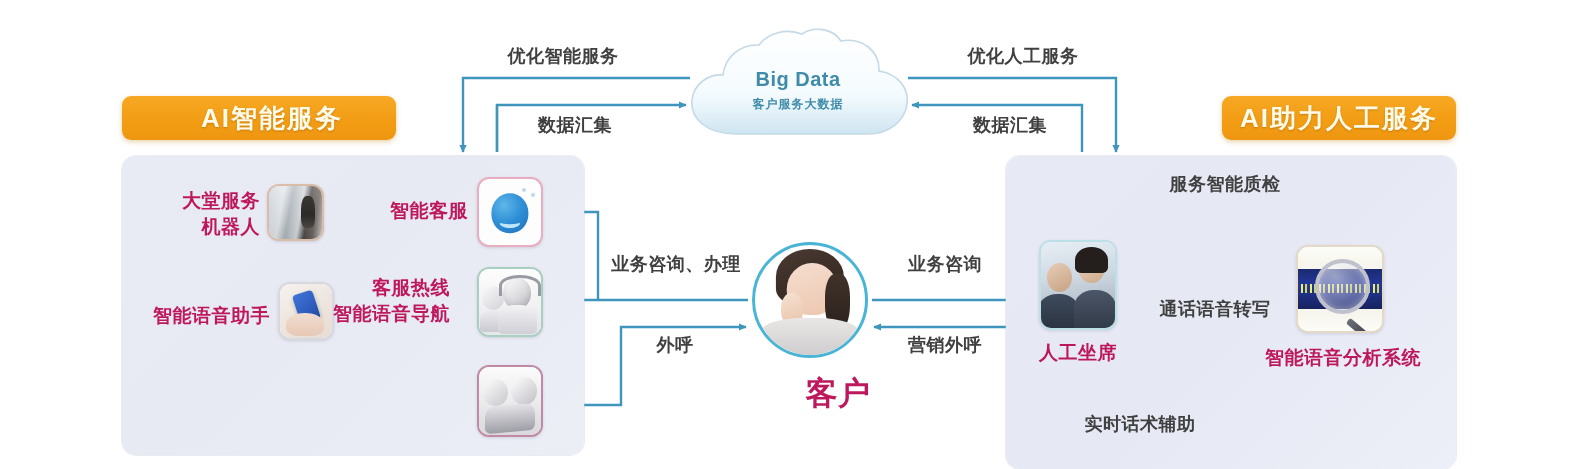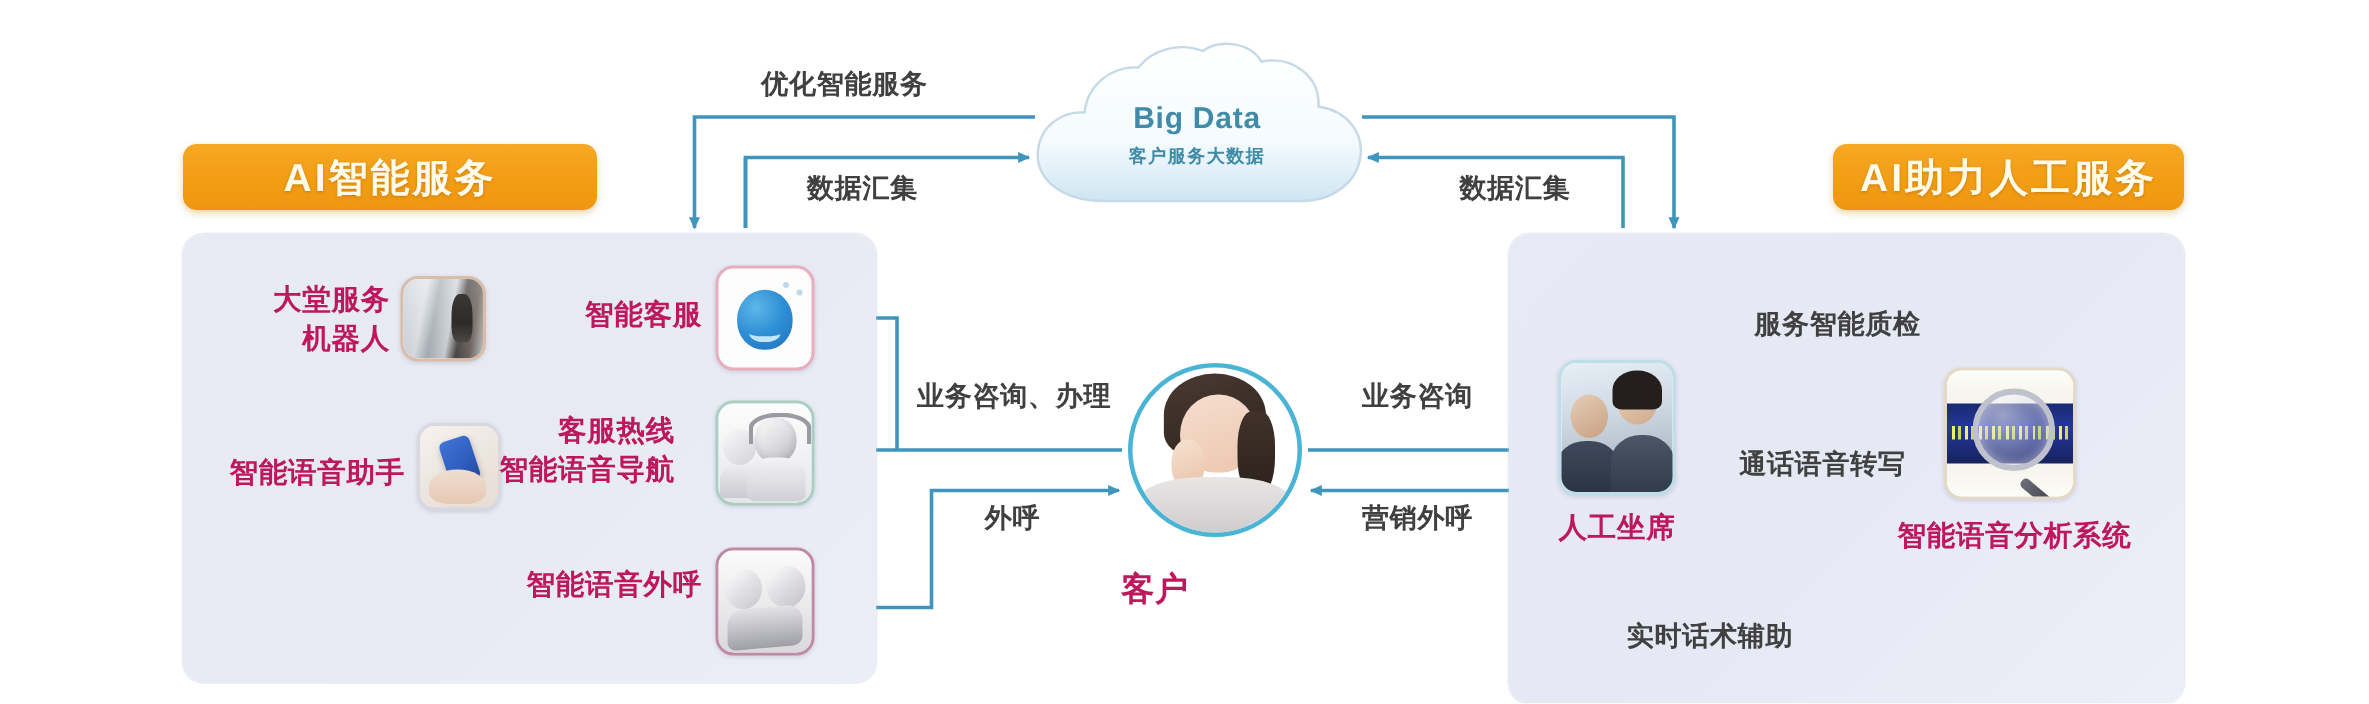--- a/index.html
+++ b/index.html
@@ -33,21 +33,21 @@
     border-radius:9px;
     background:linear-gradient(180deg,#f7a824 0%,#f29d14 55%,#ef9610 100%);
     display:flex;align-items:center;justify-content:center;
     color:#fffbe8;
     font-size:26px;
     font-weight:bold;
     letter-spacing:2px;
     text-shadow:0 1px 2px rgba(150,85,0,.45);
     box-shadow:0 2px 5px rgba(190,130,20,.35);
   }
-  #badge-left{left:122px;top:96px;width:276px;}
+  #badge-left{left:122px;top:96px;width:248px;padding-left:26px;}
   #badge-right{left:1222px;top:96px;width:234px;}
 
   
   #cloud-wrap{left:676px;top:26px;width:244px;height:120px;position:absolute;}
   #cloud-wrap .ctext{
     position:absolute;left:0;right:0;text-align:center;
     color:#3f8ba8;font-weight:bold;pointer-events:none;
   }
   #cloud-en{top:42px;font-size:20px;letter-spacing:.5px;}
   #cloud-cn{top:70px;font-size:12px;letter-spacing:1px;}
@@ -322,20 +322,21 @@
                C186,11 204,25 203,45
                C222,48 233,62 231,78
                C229,95 213,108 192,108 Z" fill="url(#cg)" stroke="#c5d9e6" stroke-width="1.6"></path>
     </svg>
     <div class="ctext" id="cloud-en">Big Data</div>
     <div class="ctext" id="cloud-cn">客户服务大数据</div>
   </div>
 
   <div class="flow c" style="left:448px;top:44px;width:230px;">优化智能服务</div>
   <div class="flow c" style="left:470px;top:113px;width:210px;">数据汇集</div>
+  <div class="flow c" style="left:908px;top:44px;width:230px;">优化人工服务</div>
   <div class="flow c" style="left:900px;top:113px;width:220px;">数据汇集</div>
 
   <div class="lbl r" style="left:150px;top:188px;width:110px;">大堂服务
 机器人</div>
   <div class="tile brown" style="left:267px;top:184px;width:57px;height:57px;">
     <div class="ph-lobby"></div>
   </div>
 
   <div class="lbl r" style="left:130px;top:303px;width:140px;">智能语音助手</div>
   <div class="tile grayb" style="left:278px;top:282px;width:56px;height:58px;">
@@ -355,44 +356,43 @@
 智能语音导航</div>
   <div class="tile green" style="left:477px;top:267px;width:66px;height:70px;">
     <div class="ph-robot">
         <span class="sm"></span>
         <span class="sm2"></span>
       <span class="hd"></span>
         <span class="bd"></span>
       </div>
   </div>
 
-  <div class="lbl r" style="left:338px;top:378px;width:130px;">智能语音外呼</div>
   <div class="tile plum" style="left:477px;top:365px;width:66px;height:72px;">
     <div class="ph-machine">
         <span class="m1"></span>
         <span class="m2"></span>
         <span class="m3"></span>
       </div>
   </div>
 
   <div id="customer-circle">
     <span class="hair"></span>
     <span class="face"></span>
     <span class="hairside"></span>
     <span class="hand"></span>
     <span class="body"></span>
   </div>
-  <div class="lbl c" style="left:700px;top:380px;width:140px;font-size:22px;">客户</div>
+  <div class="lbl c" style="left:768px;top:380px;width:140px;font-size:32px;">客户</div>
 
   <div class="flow c" style="left:596px;top:252px;width:160px;">业务咨询、办理</div>
   <div class="flow c" style="left:630px;top:333px;width:90px;">外呼</div>
   <div class="flow c" style="left:880px;top:333px;width:130px;">营销外呼</div>
   <div class="flow c" style="left:880px;top:252px;width:130px;">业务咨询</div>
 
-  <div class="flow c" style="left:1035px;top:172px;width:380px;margin-top:32px;">服务智能质检</div>
+  <div class="flow c" style="left:1035px;top:172px;width:380px;">服务智能质检</div>
 
   <div class="tile cyanb" style="left:1039px;top:240px;width:78px;height:90px;">
     <div class="ph-agents">
       <span class="hB"></span>
         <span class="hair"></span>
       <span class="hA"></span>
         <span class="bA"></span>
         <span class="bB"></span>
     </div>
   </div>

